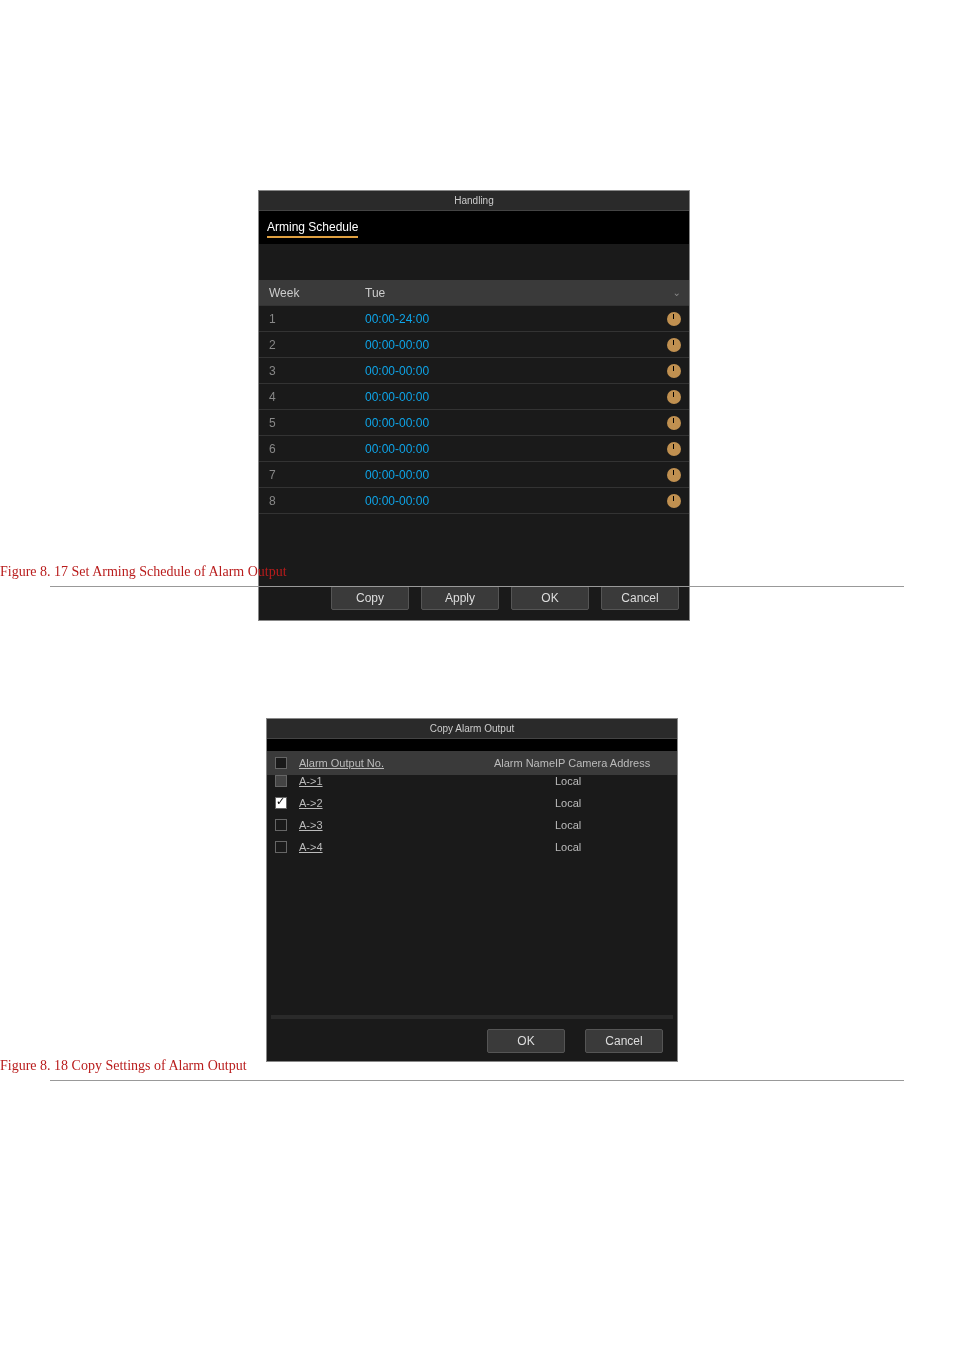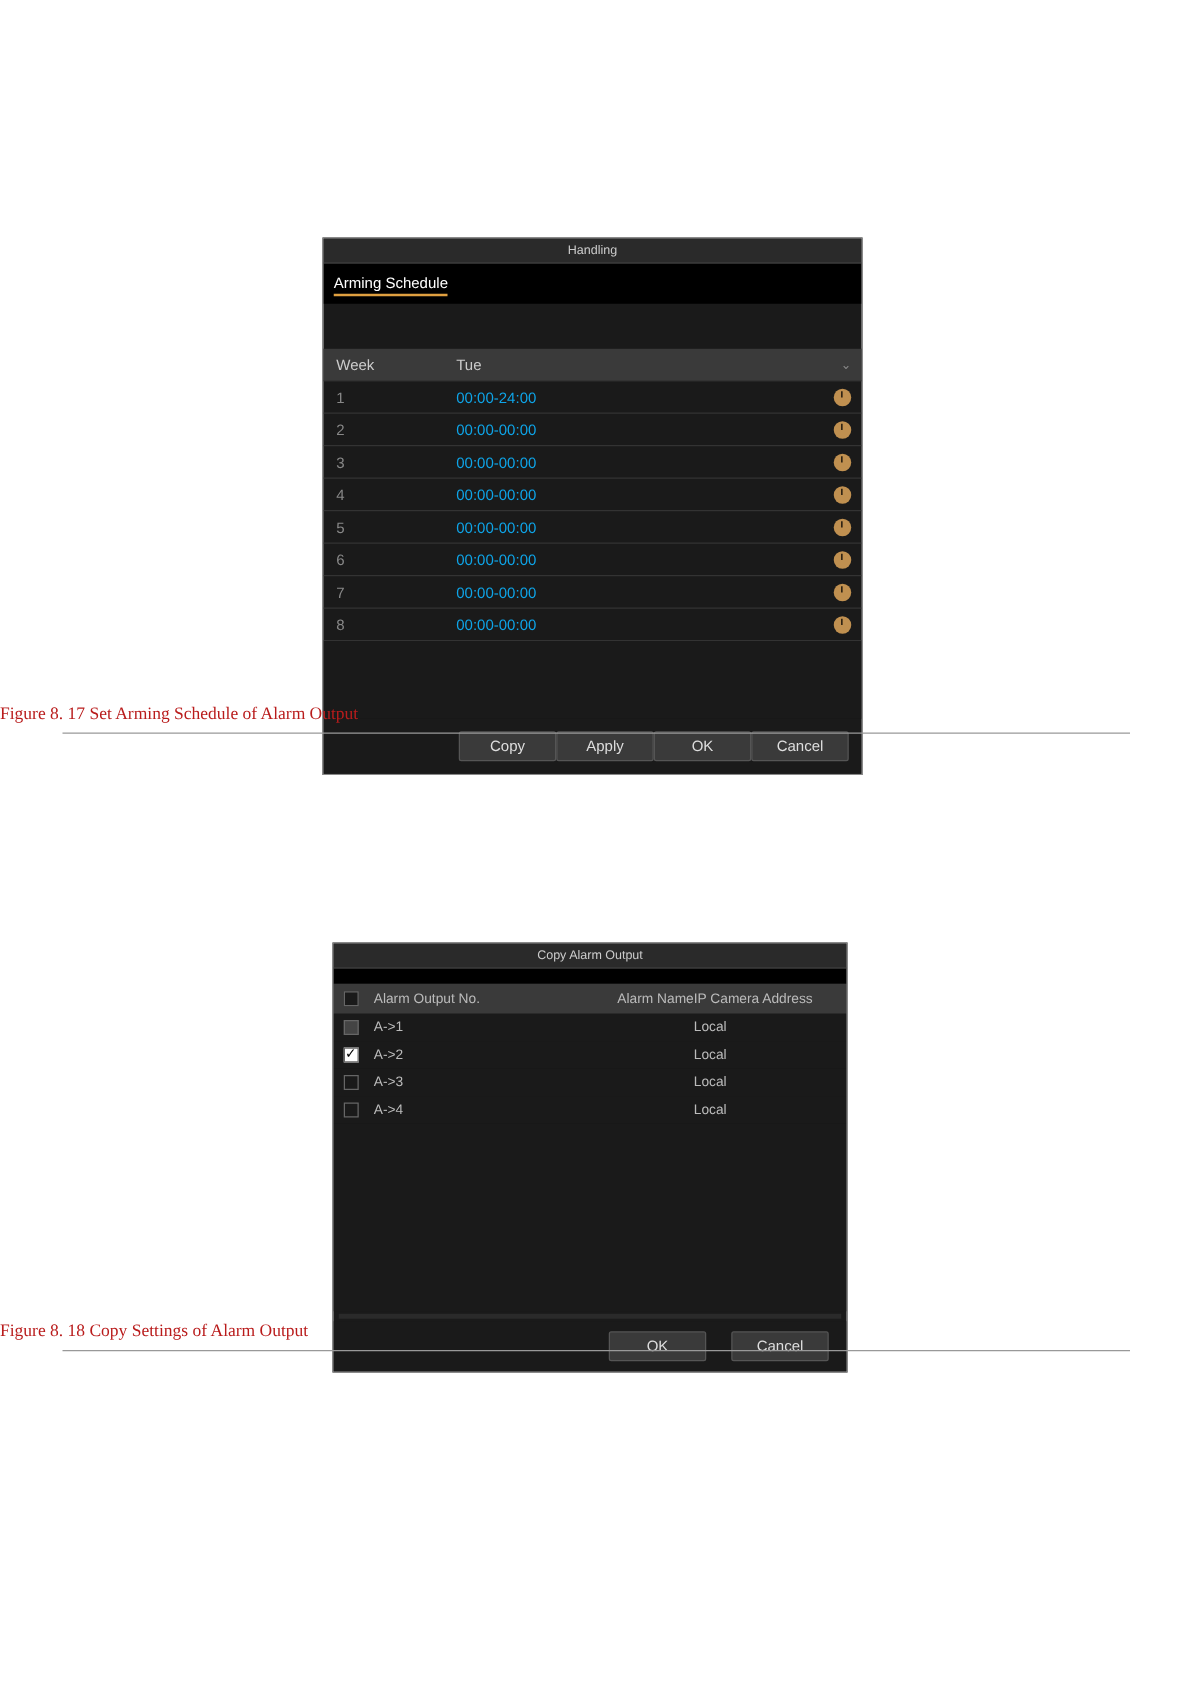--- a/index.html
+++ b/index.html
@@ -89,21 +89,21 @@
       height: 5px;
       background: #000;
     }
     .chevron-down {
       font-size: 10px;
       color: #888;
     }
     .button-row {
       display: flex;
       justify-content: flex-end;
-      gap: 0;
+      gap: 12px;
       padding: 10px;
       background: #1a1a1a;
     }
     .btn {
       background: #3a3a3a;
       color: #ddd;
       border: 1px solid #555;
       padding: 4px 0;
       width: 78px;
       font-size: 12px;
@@ -130,51 +130,51 @@
     }
     .spacer1 {
       height: 62px;
       background: #1a1a1a;
     }
     
     .dialog2 {
       left: 266px;
       top: 718px;
       width: 412px;
-      margin-top: 36px;
     }
     .copy-header {
       background: #000;
       padding: 6px 0;
     }
     .list-header-row {
       display: flex;
       background: #3a3a3a;
       height: 24px;
       align-items: center;
       color: #bbb;
       font-size: 11px;
     }
     .list-row {
       display: flex;
       background: #1a1a1a;
       height: 22px;
-      align-items: center;
+      align-items: flex-start;
       color: #bbb;
       font-size: 11px;
     }
     .col-chk {
       width: 28px;
       display: flex;
       align-items: center;
       justify-content: center;
     }
     .col-no {
       width: 130px;
       padding-left: 4px;
+      text-decoration: underline;
     }
     .col-name {
       width: 130px;
       text-align: right;
     }
     .col-addr {
       flex: 1;
     }
     .checkbox {
       width: 12px;

